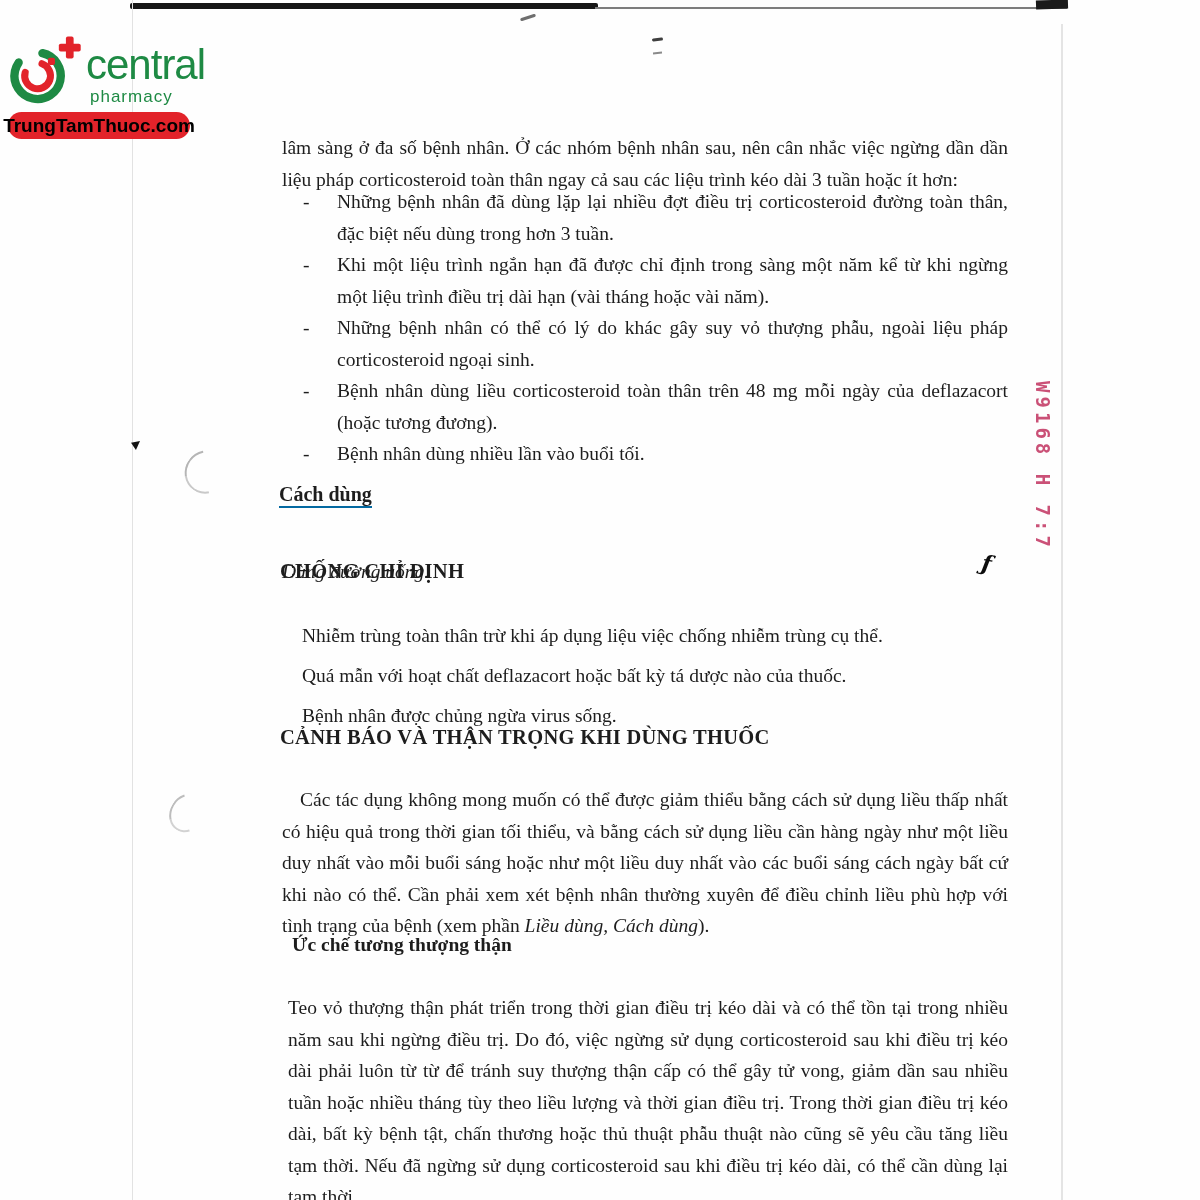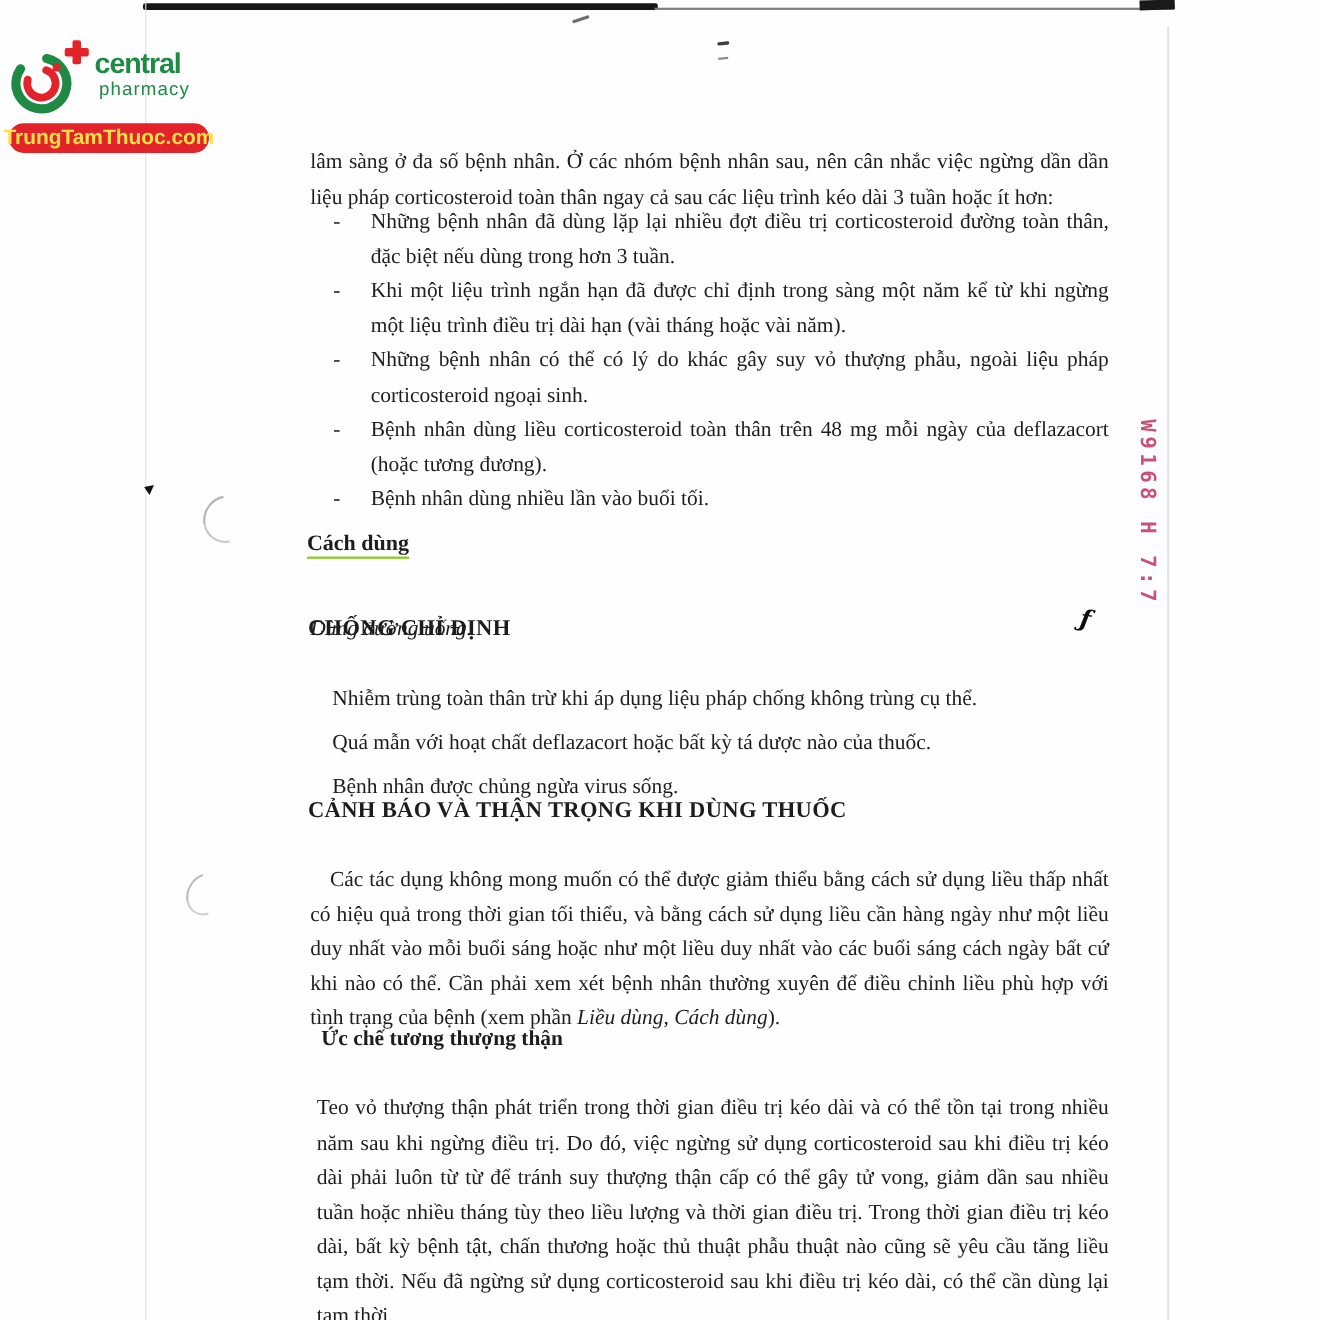--- a/index.html
+++ b/index.html
@@ -32,42 +32,42 @@
   .smudge2{position:absolute;left:652px;top:38px;width:11px;height:3px;background:#3f3f3f;transform:rotate(-6deg);border-radius:2px;}
   .smudge3{position:absolute;left:653px;top:52px;width:9px;height:2px;background:#8a8a8a;transform:rotate(-6deg);}
   .ink-mark{position:absolute;left:982px;top:550px;font-family:"DejaVu Serif",serif;
     font-size:22px;font-weight:bold;font-style:italic;color:#0c0c0c;transform:rotate(10deg);}
 
   
   .logo{position:absolute;left:8px;top:36px;width:196px;}
   .logo-row{display:flex;align-items:flex-start;}
   .logo-mark{width:74px;height:72px;flex:0 0 auto;}
   .logo-words{margin-left:4px;margin-top:8px;line-height:1;}
-  .logo-brand{font-family:"Liberation Sans",sans-serif;font-weight:bold;font-size:26px;color:#1e8a44;letter-spacing:-1px;}
+  .logo-brand{font-family:"Liberation Sans",sans-serif;font-weight:normal;font-size:42px;color:#1e8a44;letter-spacing:-1px;}
   .logo-tagline{font-family:"Liberation Sans",sans-serif;font-size:17px;color:#1e8a44;letter-spacing:1px;margin-top:2px;margin-left:4px;}
   .logo-pill{margin-top:4px;background:#e2232a;border-radius:14px;height:27px;width:182px;
     display:flex;align-items:center;justify-content:center;}
-  .logo-site{font-family:"Liberation Sans",sans-serif;font-weight:bold;font-size:19px;color:#fde047;}
+  .logo-site{font-family:"Liberation Sans",sans-serif;font-weight:bold;font-size:19px;color:#000000;}
 
   
   .stamp{position:absolute;left:952px;top:455px;width:182px;text-align:center;
     transform:rotate(90deg);
     font-family:"DejaVu Sans Mono",monospace;
     font-weight:bold;font-size:19px;letter-spacing:4px;
     color:#c23360;opacity:.85;}
 
   
   .doc{position:absolute;left:282px;top:0;width:726px;font-size:19.5px;line-height:31.5px;}
   .para{position:absolute;left:0;width:726px;text-align:justify;margin-top:20px;}
   .p-intro{top:112px;}
   .bullets{position:absolute;top:186px;left:0;width:726px;list-style:none;margin:0;padding:0;}
   .bullets li{position:relative;padding-left:55px;text-align:justify;}
   .bullets .dash{position:absolute;left:21px;top:0;}
   .h-underline{position:absolute;top:479px;left:-3px;font-weight:bold;font-size:20px;}
-  .h-underline span{border-bottom:2px solid #84cc16;padding-bottom:1px;}
+  .h-underline span{border-bottom:2px solid #0369a1;padding-bottom:1px;}
   .p-oral{top:536px;font-style:italic;}
   .h-caps1{position:absolute;top:556px;left:-2px;font-weight:bold;font-size:20.5px;letter-spacing:.3px;}
   .p-contra1{top:600px;margin-left:20px;width:706px;}
   .p-contra2{top:640px;margin-left:20px;width:706px;}
   .p-contra3{top:680px;margin-left:20px;width:706px;}
   .h-caps2{position:absolute;top:722px;left:-2px;font-weight:bold;font-size:20.5px;letter-spacing:.3px;}
   .p-warn{top:764px;text-indent:18px;}
   .h-sub{position:absolute;top:929px;left:10px;font-weight:bold;font-size:19.5px;}
   .p-adrenal{top:972px;margin-left:6px;width:720px;}
   .italic{font-style:italic;}
@@ -141,21 +141,21 @@
         <span>Bệnh nhân dùng nhiều lần vào buổi tối.</span>
       </li>
     </ul>
 
     <div class="h-underline">
       <span>Cách dùng</span>
     </div>
     <p class="para p-oral">Dùng đường uống.</p>
 
     <div class="h-caps1">CHỐNG CHỈ ĐỊNH</div>
-    <p class="para p-contra1">Nhiễm trùng toàn thân trừ khi áp dụng liệu pháp chống không trùng cụ thể.</p>
+    <p class="para p-contra1">Nhiễm trùng toàn thân trừ khi áp dụng liệu việc chống nhiễm trùng cụ thể.</p>
     <p class="para p-contra2">Quá mẫn với hoạt chất deflazacort hoặc bất kỳ tá dược nào của thuốc.</p>
     <p class="para p-contra3">Bệnh nhân được chủng ngừa virus sống.</p>
 
     <div class="h-caps2">CẢNH BÁO VÀ THẬN TRỌNG KHI DÙNG THUỐC</div>
     <p class="para p-warn"><span>Các tác dụng không mong muốn có thể được giảm thiểu bằng cách sử dụng liều thấp nhất có hiệu quả trong thời gian tối thiểu, và bằng cách sử dụng liều cần hàng ngày như một liều duy nhất vào mỗi buổi sáng hoặc như một liều duy nhất vào các buổi sáng cách ngày bất cứ khi nào có thể. Cần phải xem xét bệnh nhân thường xuyên để điều chỉnh liều phù hợp với tình trạng của bệnh (xem phần </span><span class="italic">Liều dùng, Cách dùng</span><span>).</span></p>
 
     <div class="h-sub">Ức chế tương thượng thận</div>
     <p class="para p-adrenal">Teo vỏ thượng thận phát triển trong thời gian điều trị kéo dài và có thể tồn tại trong nhiều năm sau khi ngừng điều trị. Do đó, việc ngừng sử dụng corticosteroid sau khi điều trị kéo dài phải luôn từ từ để tránh suy thượng thận cấp có thể gây tử vong, giảm dần sau nhiều tuần hoặc nhiều tháng tùy theo liều lượng và thời gian điều trị. Trong thời gian điều trị kéo dài, bất kỳ bệnh tật, chấn thương hoặc thủ thuật phẫu thuật nào cũng sẽ yêu cầu tăng liều tạm thời. Nếu đã ngừng sử dụng corticosteroid sau khi điều trị kéo dài, có thể cần dùng lại tạm thời.</p>
 
   </div>

